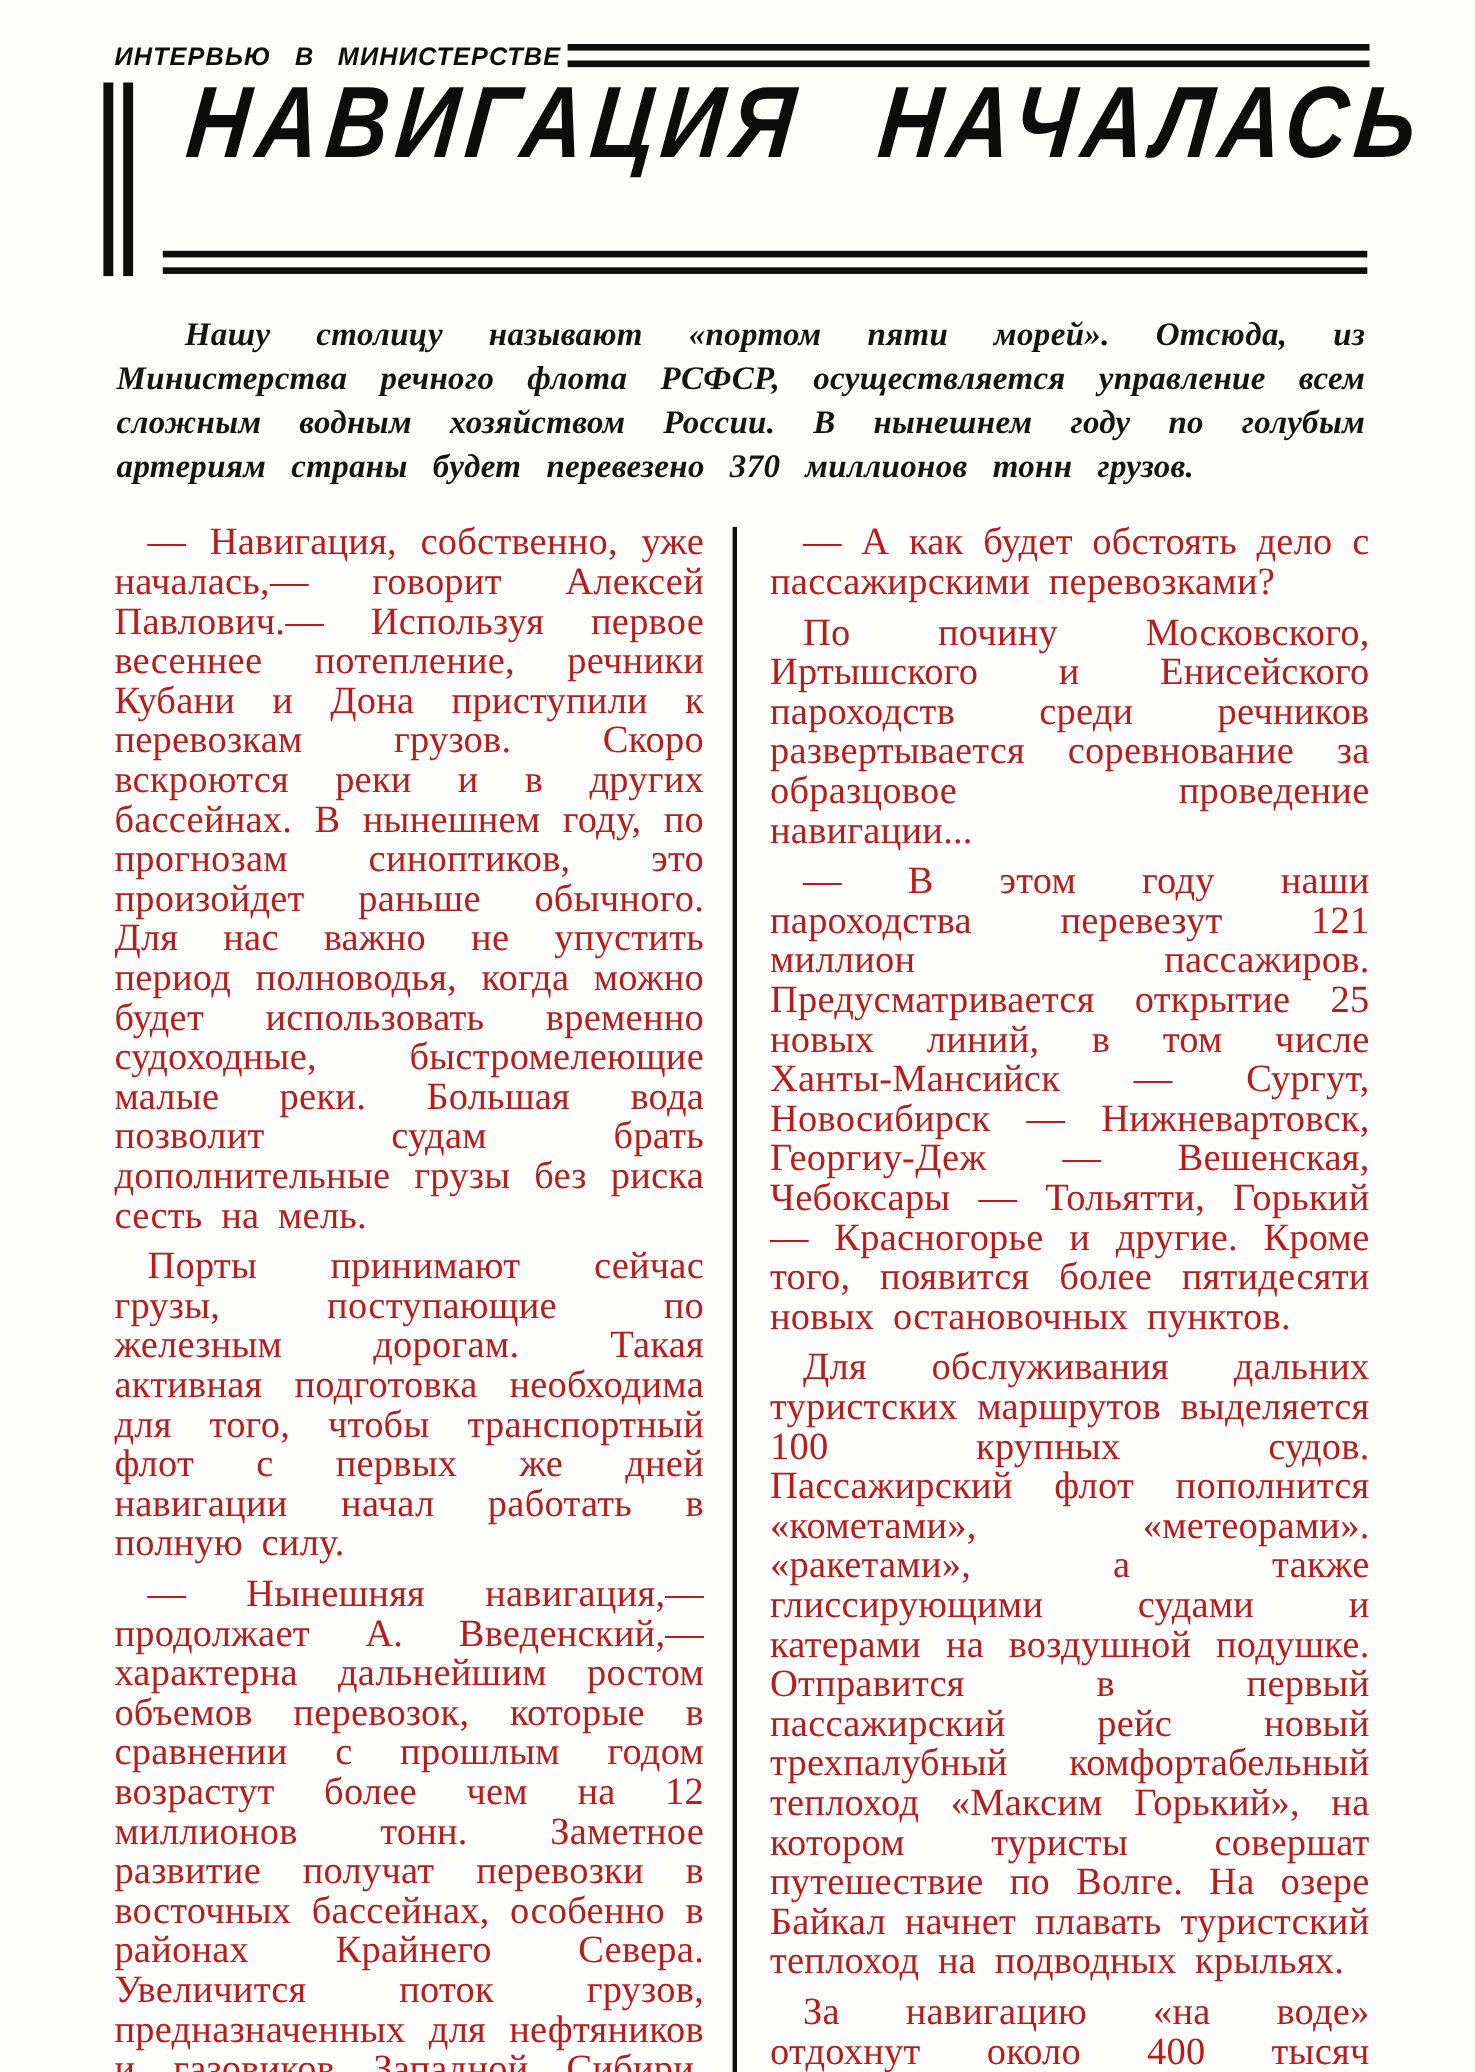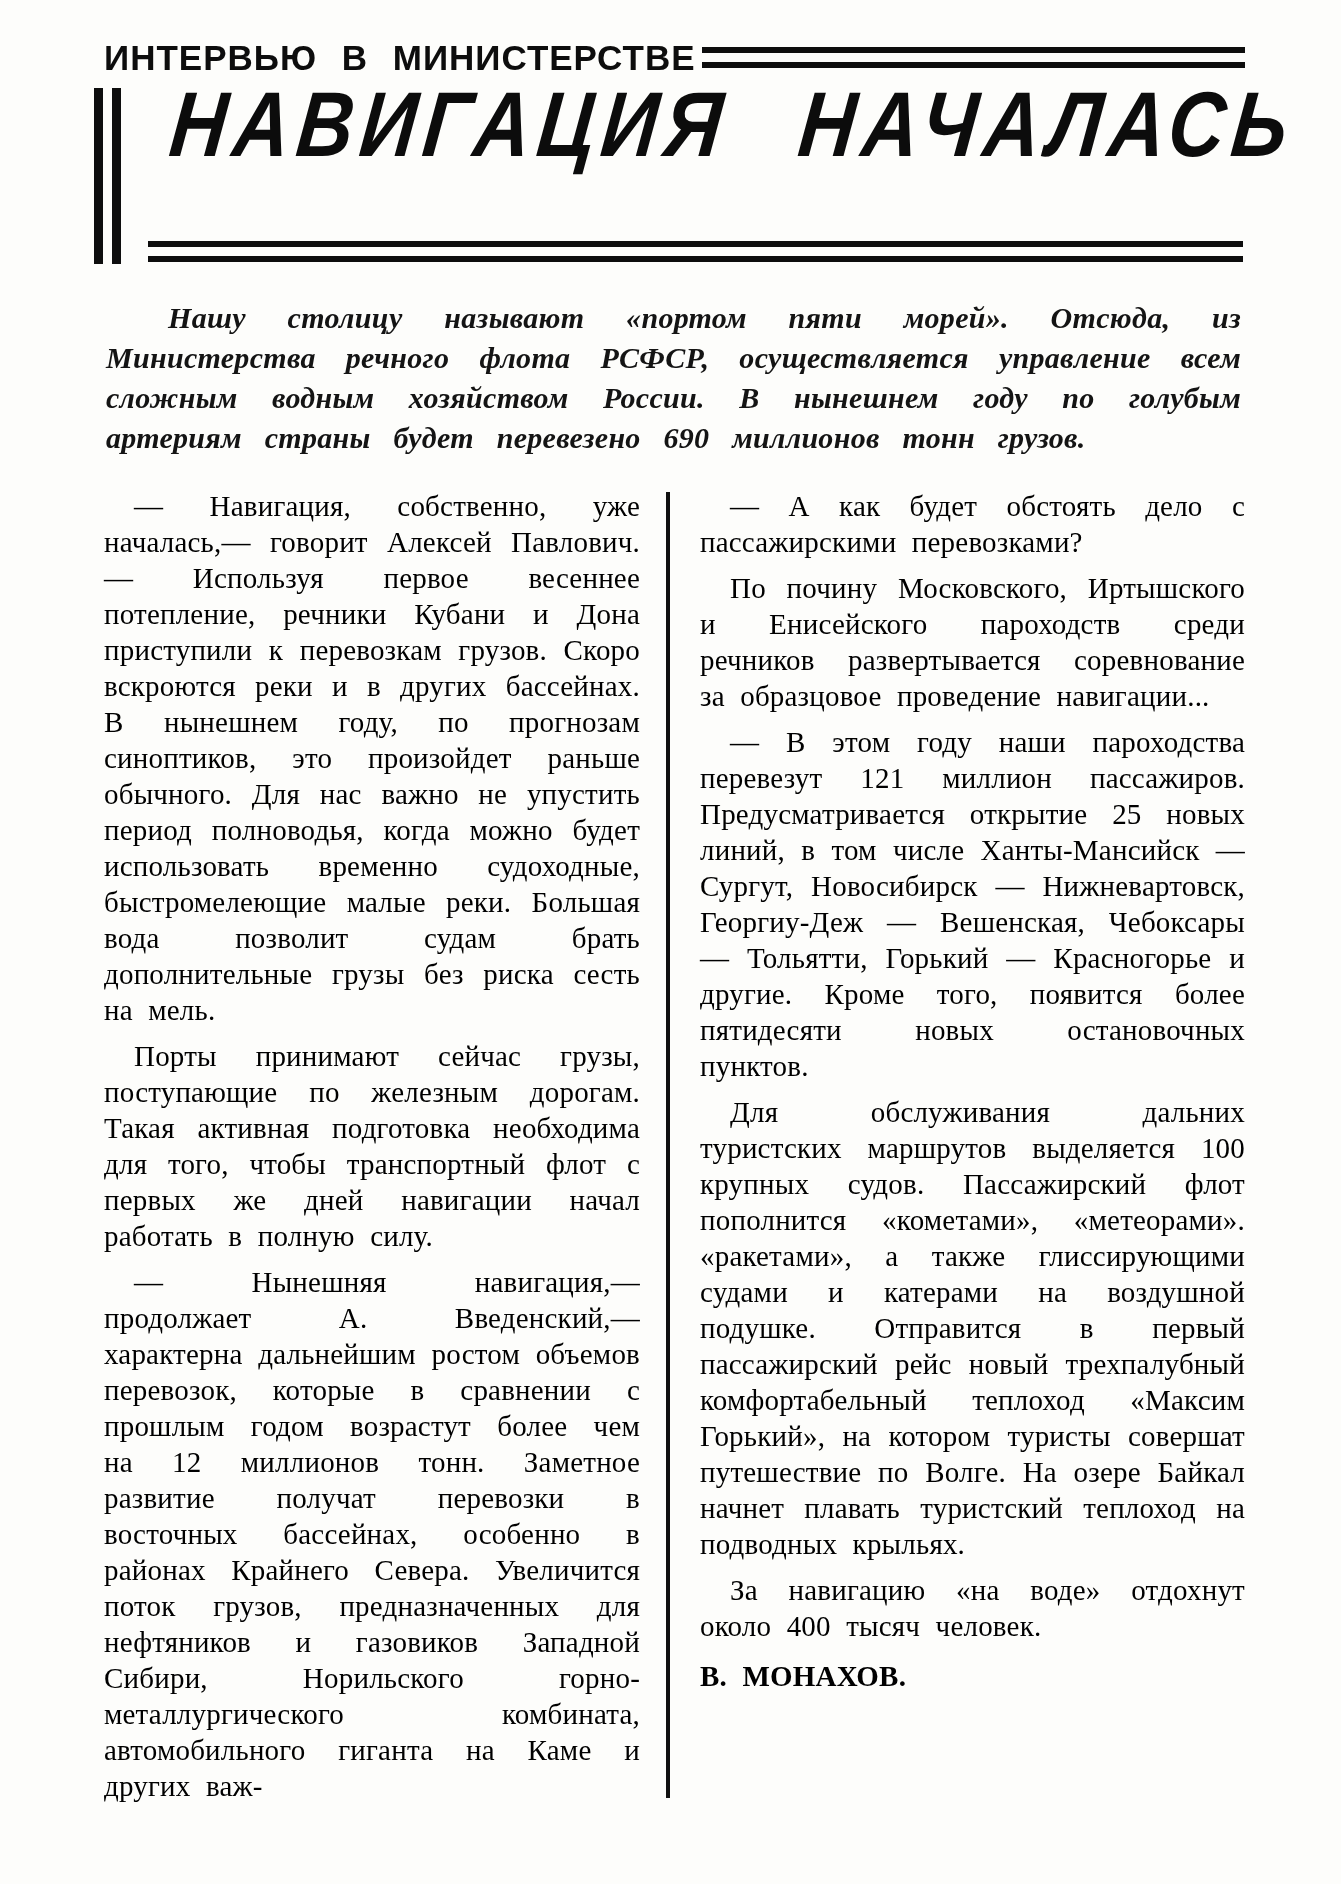--- a/index.html
+++ b/index.html
@@ -21,25 +21,26 @@
   }
 
   
   .kicker-row {
     display: flex;
     align-items: center;
   }
   .kicker {
     font-family: "Liberation Sans", sans-serif;
     font-weight: bold;
-    font-size: 35px;
+    font-size: 23px;
     letter-spacing: 1px;
     word-spacing: 14px;
     white-space: nowrap;
     color: #0d0d0d;
+    font-style: italic;
   }
   .rule2 {
     display: flex;
     flex-direction: column;
     gap: 9px;
   }
   .rule2 i {
     display: block;
     height: 6px;
     background: #0d0d0d;
@@ -122,26 +123,26 @@
   }
   .col-left  { width: 536px; }
   .col-right { flex: 1; }
   .divider {
     width: 4px;
     background: #101010;
     margin: 4px 30px 6px 26px;
   }
   .col p {
     margin: 0;
-    font-size: 29px;
+    font-size: 35px;
     line-height: 36px;
     word-spacing: 8px;
     letter-spacing: 0.2px;
     text-indent: 30px;
-    color: #000000;
+    color: #b91c1c;
   }
   .col p + p { margin-top: 10px; }
   .col p.no-indent { text-indent: 0; }
 
   .signature {
     margin-top: 14px !important;
     text-align: left;
     text-indent: 0 !important;
     font-weight: bold;
     font-size: 31px;
@@ -172,21 +173,21 @@
         </span>
       <h1 class="headline">НАВИГАЦИЯ НАЧАЛАСЬ</h1>
       <div class="rule2 title-rules">
           <i></i>
           <i></i>
         </div>
     </div>
   </header>
 
   <section class="lead">
-    <p>Нашу столицу называют «портом пяти морей». Отсюда, из Министерства речного флота РСФСР, осуществляется управление всем сложным водным хозяйством России. В нынешнем году по голубым артериям страны будет перевезено 690 миллионов тонн грузов.</p>
+    <p>Нашу столицу называют «портом пяти морей». Отсюда, из Министерства речного флота РСФСР, осуществляется управление всем сложным водным хозяйством России. В нынешнем году по голубым артериям страны будет перевезено 370 миллионов тонн грузов.</p>
   </section>
 
   <section class="body-cols">
 
     <div class="col col-left">
       <p>— Навигация, собственно, уже началась,— говорит Алексей Павлович.— Используя первое весеннее потепление, речники Кубани и Дона приступили к перевозкам грузов. Скоро вскроются реки и в других бассейнах. В нынешнем году, по прогнозам синоптиков, это произойдет раньше обычного. Для нас важно не упустить период полноводья, когда можно будет использовать временно судоходные, быстромелеющие малые реки. Большая вода позволит судам брать дополнительные грузы без риска сесть на мель.</p>
       <p>Порты принимают сейчас грузы, поступающие по железным дорогам. Такая активная подготовка необходима для того, чтобы транспортный флот с первых же дней навигации начал работать в полную силу.</p>
       <p>— Нынешняя навигация,— продолжает А. Введенский,— характерна дальнейшим ростом объемов перевозок, которые в сравнении с прошлым годом возрастут более чем на 12 миллионов тонн. Заметное развитие получат перевозки в восточных бассейнах, особенно в районах Крайнего Севера. Увеличится поток грузов, предназначенных для нефтяников и газовиков Западной Сибири, Норильского горно-металлургического комбината, автомобильного гиганта на Каме и других важ-</p>
     </div>
 

